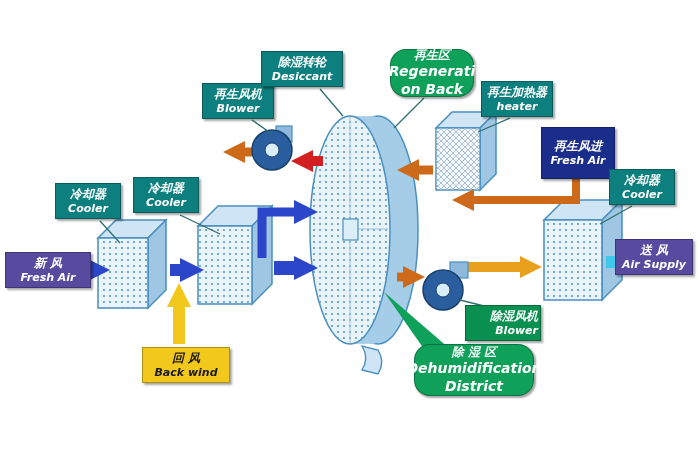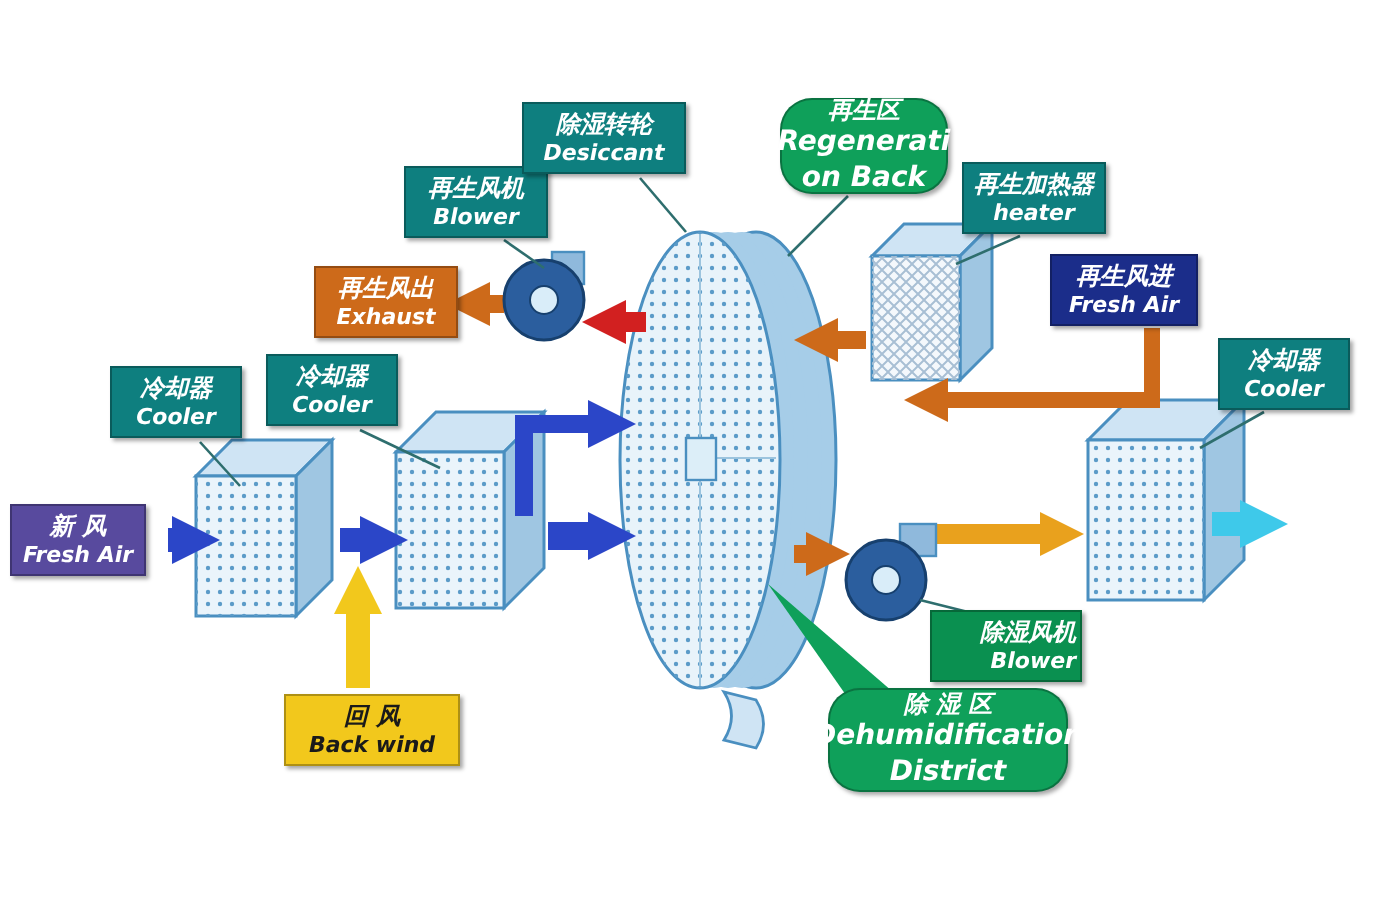--- a/index.html
+++ b/index.html
@@ -167,71 +167,71 @@
     <line class="leader" x1="180" y1="215" x2="220" y2="234"></line>
     <line class="leader" x1="252" y1="120" x2="272" y2="134"></line>
     <line class="leader" x1="320" y1="89" x2="343" y2="116"></line>
     <line class="leader" x1="424" y1="98" x2="394" y2="128"></line>
     <line class="leader" x1="510" y1="118" x2="478" y2="132"></line>
     <line class="leader" x1="632" y1="206" x2="600" y2="224"></line>
     <line class="leader" x1="484" y1="306" x2="460" y2="300"></line>
     <polygon class="wedge" points="384,292 424,349 450,349"></polygon>
   </svg>
 
-  <div class="label bg-purple" style="left:5px;top:252px;width:68px;height:36px">
+  <div class="label bg-purple" style="left:5px;top:252px;width:86px;height:36px">
     <span class="zh">新 风</span>
     <span class="en">Fresh Air</span>
   </div>
 
   <div class="label bg-teal" style="left:55px;top:183px;width:66px;height:36px">
     <span class="zh">冷却器</span>
     <span class="en">Cooler</span>
   </div>
 
   <div class="label bg-teal" style="left:133px;top:177px;width:66px;height:36px">
     <span class="zh">冷却器</span>
     <span class="en">Cooler</span>
   </div>
 
   <div class="label bg-teal" style="left:202px;top:83px;width:72px;height:36px">
     <span class="zh">再生风机</span>
     <span class="en">Blower</span>
   </div>
 
-  <div class="label bg-orange" style="left:157px;top:133px;width:72px;height:36px">
-    <span class="zh">再生风出</span>
-    <span class="en">Exhaust</span>
-  </div>
 
   <div class="label bg-teal" style="left:261px;top:51px;width:82px;height:36px">
     <span class="zh">除湿转轮</span>
     <span class="en">Desiccant</span>
   </div>
 
   <div class="label bg-green" style="left:390px;top:49px;width:84px;height:48px">
     <span class="zh">再生区</span>
     <span class="en-sm">Regenerati</span>
     <span class="en-sm">on Back</span>
   </div>
 
   <div class="label bg-teal" style="left:481px;top:81px;width:72px;height:36px">
     <span class="zh">再生加热器</span>
     <span class="en">heater</span>
   </div>
 
-  <div class="label bg-navy" style="left:525px;top:127px;width:74px;height:36px">
+  <div class="label bg-navy" style="left:541px;top:127px;width:74px;height:52px">
     <span class="zh">再生风进</span>
     <span class="en">Fresh Air</span>
   </div>
 
   <div class="label bg-teal" style="left:609px;top:169px;width:66px;height:36px">
     <span class="zh">冷却器</span>
     <span class="en">Cooler</span>
   </div>
 
+  <div class="label bg-purple" style="left:615px;top:239px;width:78px;height:36px">
+    <span class="zh">送 风</span>
+    <span class="en">Air Supply</span>
+  </div>
 
   <div class="label bg-green-dark" style="left:465px;top:305px;width:76px;height:36px">
     <span class="zh">除湿风机</span>
     <span class="en">Blower</span>
   </div>
 
   <div class="label bg-yellow" style="left:142px;top:347px;width:88px;height:36px">
     <span class="zh">回 风</span>
     <span class="en">Back wind</span>
   </div>

